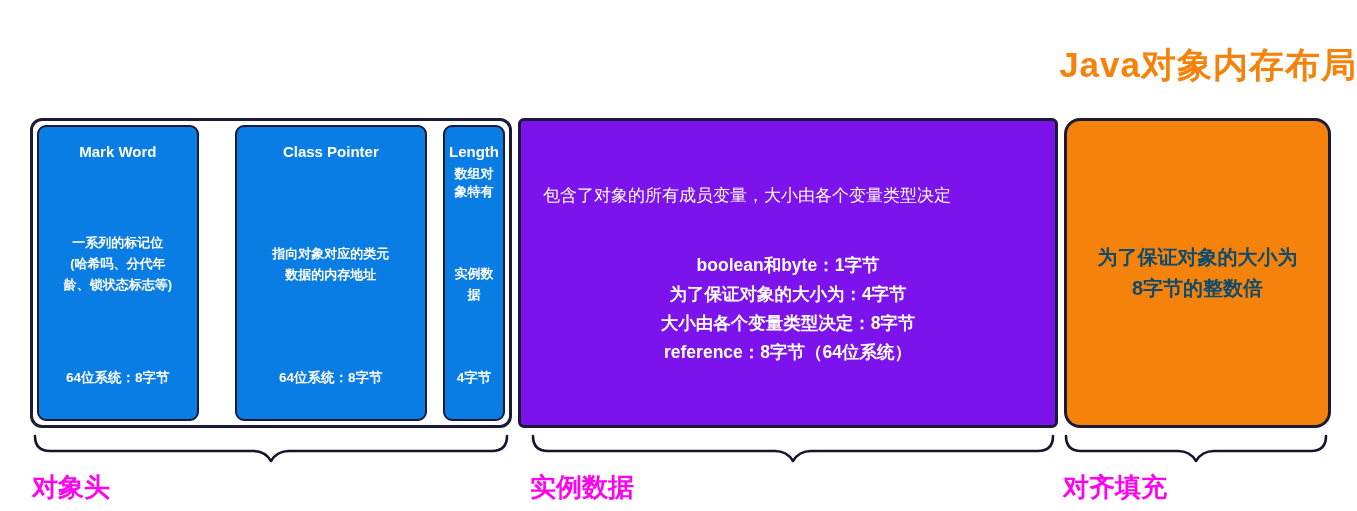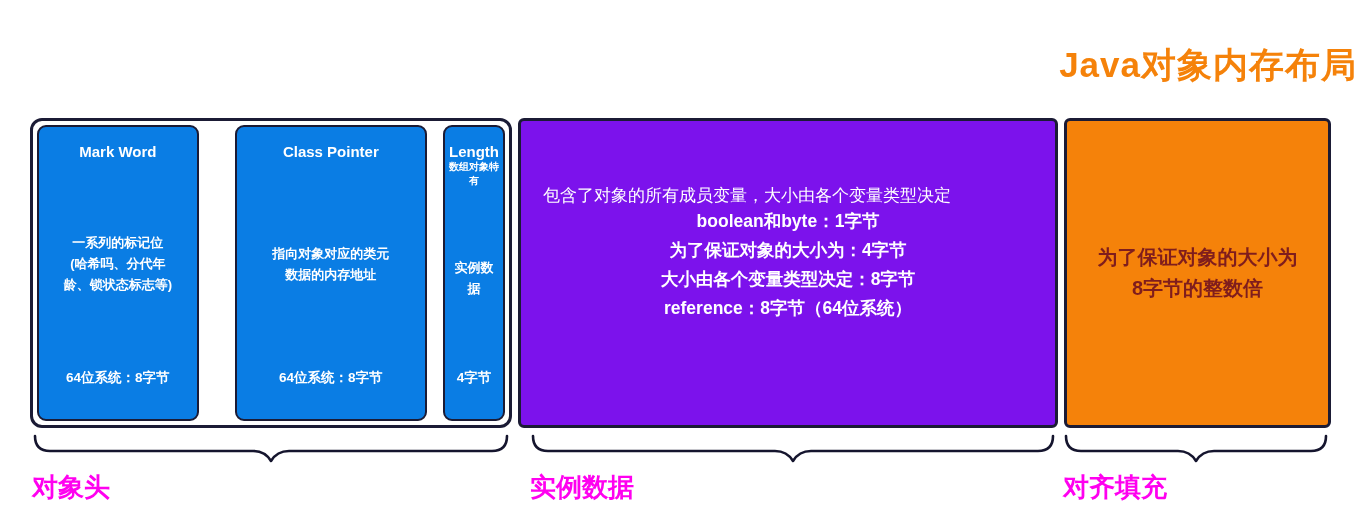--- a/index.html
+++ b/index.html
@@ -38,43 +38,44 @@
     color: #ffffff; font-weight: bold;
     display: flex; flex-direction: column;
     justify-content: space-between; align-items: center;
     text-align: center;
     padding: 16px 4px 32px;
   }
   .bb-1 { width: 168px; }
   .bb-2 { width: 200px; margin-left: 20px; }
   .bb-3 { flex: 1; }
   .bb-title { font-size: 15px; }
-  .bb-sub   { font-size: 10px; }
+  .bb-sub   { font-size: 13px; margin-top: 5px; }
   .bb-desc  { font-size: 13px; line-height: 1.6; white-space: pre-line; }
   .bb-size  { font-size: 13.5px; }
   .purple-box {
     width: 540px; height: 100%;
     background: var(--box-purple, #7C12EC);
     border: 3px solid var(--border-dark, #1B1B35);
     border-radius: 6px;
     color: #ffffff;
     padding: 63px 22px 0;
   }
   .pb-intro { font-size: 17px; }
   .pb-list {
+    margin-top: 44px;
     text-align: center;
     font-weight: bold;
     font-size: 17.5px; line-height: 29px;
   }
   .orange-box {
     flex: 1; height: 100%;
     background: var(--box-orange, #F5820A);
     border: 3px solid var(--border-dark, #1B1B35);
-    border-radius: 6px;
-    color: #7f1d1d; font-weight: bold; font-size: 20px;
+    border-radius: 16px;
+    color: #0c4a6e; font-weight: bold; font-size: 20px;
     display: flex; align-items: center; justify-content: center;
     text-align: center; line-height: 1.55;
     white-space: pre-line;
     padding: 0 10px;
   }
   .brace { position: absolute; top: 433px; height: 30px; color: #15152E; }
   .brace-1 { left: 32px;   width: 478px; }
   .brace-2 { left: 530px;  width: 526px; }
   .brace-3 { left: 1063px; width: 266px; }
   .sec-label {

